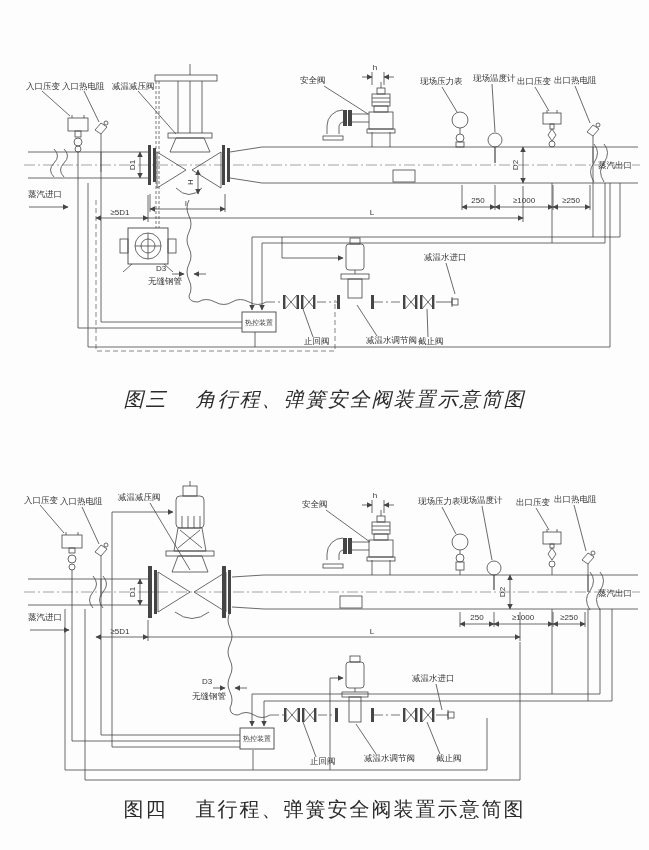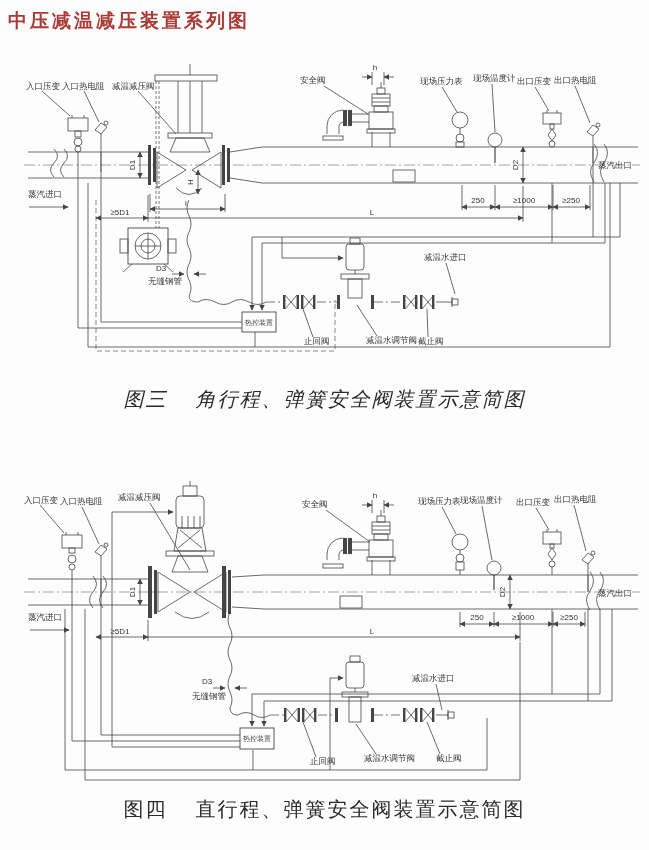--- a/index.html
+++ b/index.html
@@ -25,21 +25,20 @@
   .dsh{stroke:#555;stroke-width:.7;fill:none;stroke-dasharray:5,3;}
   .chain{stroke:#555;stroke-width:.8;fill:none;stroke-dasharray:3,2;}
   .wl{stroke:#555;stroke-width:.8;fill:none;stroke-dasharray:9,3,2,3;}
   .box{fill:#fff;stroke:#454545;stroke-width:.9;}
 </style>
 </head>
 <body>
 
 <div class="page">
 
-  <h1 class="doc-title">中压减温减压装置系列图</h1>
 
   <svg id="fig3-svg" class="fig-svg" width="649" height="312" viewBox="0 0 649 312">
     <defs>
       <marker id="a3" viewBox="0 0 10 10" refX="9" refY="5" markerWidth="7" markerHeight="7" orient="auto-start-reverse">
           <path d="M0,0L10,5L0,10z" fill="#454545"></path>
         </marker>
     </defs>
 
     <line class="cl" x1="24" y1="105" x2="640" y2="105"></line>
 

